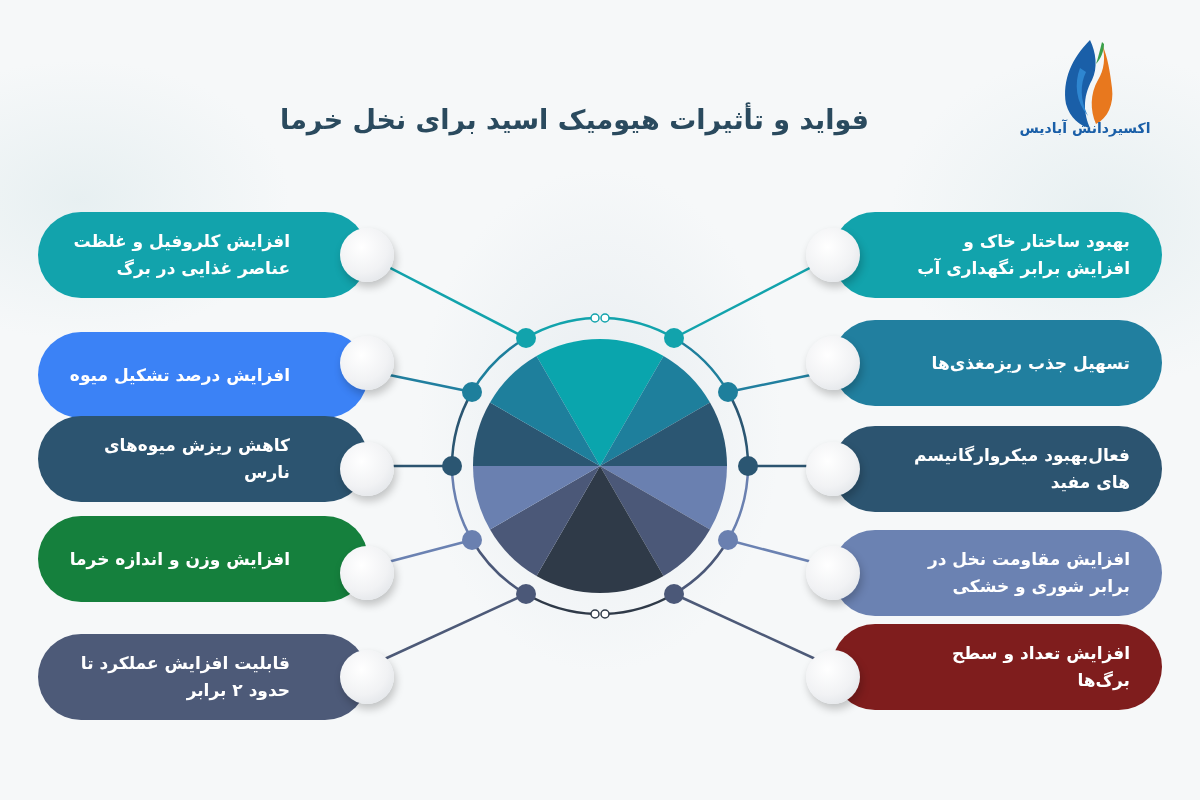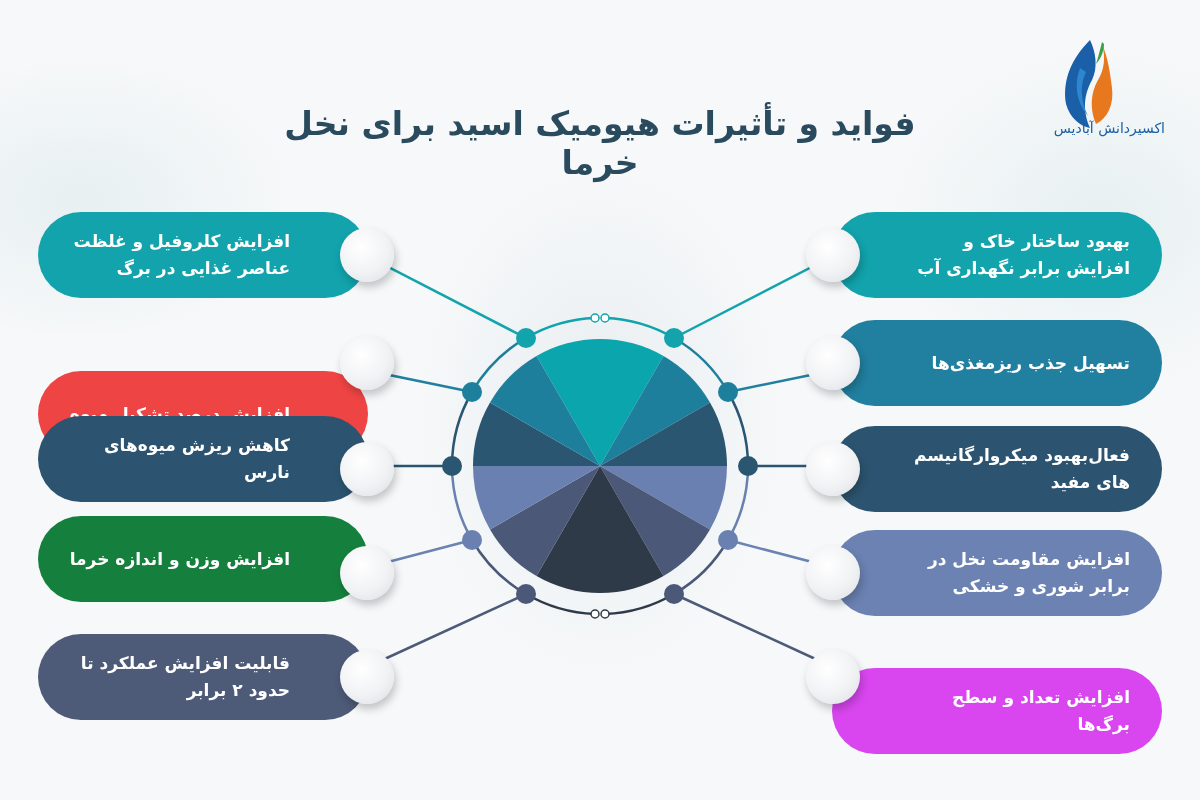--- a/index.html
+++ b/index.html
@@ -1,25 +1,25 @@
 <!DOCTYPE html>
 <html><head>
 <meta charset="utf-8">
 <style>
   html,body{margin:0;padding:0;}
   body{width:1200px;height:800px;overflow:hidden;background:#f6f8f9;font-family:"DejaVu Sans",sans-serif;position:relative;}
   .bg-glow{position:absolute;left:0;top:0;width:1200px;height:800px;
     background:radial-gradient(ellipse 260px 360px at 600px 420px, rgba(230,236,240,0.9), rgba(246,248,249,0) 70%),
                radial-gradient(ellipse 300px 200px at 80px 200px, rgba(225,236,238,0.7), rgba(246,248,249,0) 70%),
                radial-gradient(ellipse 300px 240px at 1100px 220px, rgba(225,236,238,0.7), rgba(246,248,249,0) 70%);}
-  .title{position:absolute;left:280px;top:104px;width:640px;text-align:center;direction:rtl;
-    font-size:33px;font-weight:bold;color:#2a4a5e;}
+  .title{position:absolute;left:280px;top:104px;width:640px;text-align:left;direction:rtl;
+    font-size:27px;font-weight:bold;color:#2a4a5e;}
   .logo{position:absolute;left:1010px;top:18px;width:150px;height:130px;}
-  .logo-text{position:absolute;left:1005px;top:120px;width:160px;text-align:right;direction:rtl;
-    font-size:14px;font-weight:normal;color:#1a5fa8;}
+  .logo-text{position:absolute;left:1005px;top:120px;width:160px;text-align:center;direction:rtl;
+    font-size:14px;font-weight:bold;color:#1a5fa8;}
   .pill{position:absolute;width:330px;height:86px;border-radius:43px;color:#fff;direction:rtl;
     display:flex;align-items:center;box-sizing:border-box;font-weight:bold;font-size:17px;line-height:27px;}
   .pill.left{left:38px;padding-right:78px;padding-left:26px;justify-content:flex-end;}
   .pill.right{left:832px;padding-right:32px;padding-left:70px;justify-content:flex-start;}
   .pill span{display:block;width:100%;text-align:right;}
   .knob{position:absolute;width:54px;height:54px;border-radius:50%;
     background:radial-gradient(circle at 40% 35%, #ffffff 0%, #f1f2f4 55%, #d9dde2 100%);
     box-shadow:2px 5px 8px rgba(0,0,0,0.22);}
   svg.diagram{position:absolute;left:0;top:0;}
 </style>
@@ -95,21 +95,21 @@
   <circle cx="728" cy="540" r="10" fill="#6a80b0"></circle>
   <circle cx="526" cy="594" r="10" fill="#4b5878"></circle>
   <circle cx="674" cy="594" r="10" fill="#4b5878"></circle>
 </svg>
 
 <div class="pill left" style="top:212px;background:#12a3ac;">
   <span>افزایش کلروفیل و غلظت عناصر غذایی در برگ</span>
 </div>
 <div class="knob" style="left:340px;top:228px;"></div>
 
-<div class="pill left" style="top:332px;background:#ef4444;margin-top:39px;">
+<div class="pill left" style="top:332px;background:#3b82f6;">
   <span>افزایش درصد تشکیل میوه</span>
 </div>
 <div class="knob" style="left:340px;top:336px;"></div>
 
 <div class="pill left" style="top:416px;background:#2c5470;">
   <span>کاهش ریزش میوه‌های نارس</span>
 </div>
 <div class="knob" style="left:340px;top:442px;"></div>
 
 <div class="pill left" style="top:516px;background:#15803d;">
@@ -135,16 +135,16 @@
 <div class="pill right" style="top:426px;background:#2c5470;">
   <span>فعال‌بهبود میکروارگانیسم های مفید</span>
 </div>
 <div class="knob" style="left:806px;top:442px;"></div>
 
 <div class="pill right" style="top:530px;background:#6b82b2;">
   <span>افزایش مقاومت نخل در برابر شوری و خشکی</span>
 </div>
 <div class="knob" style="left:806px;top:546px;"></div>
 
-<div class="pill right" style="top:668px;background:#d946ef;">
+<div class="pill right" style="top:624px;background:#7f1d1d;">
   <span>افزایش تعداد و سطح برگ‌ها</span>
 </div>
 <div class="knob" style="left:806px;top:650px;"></div>
 
 </body></html>

